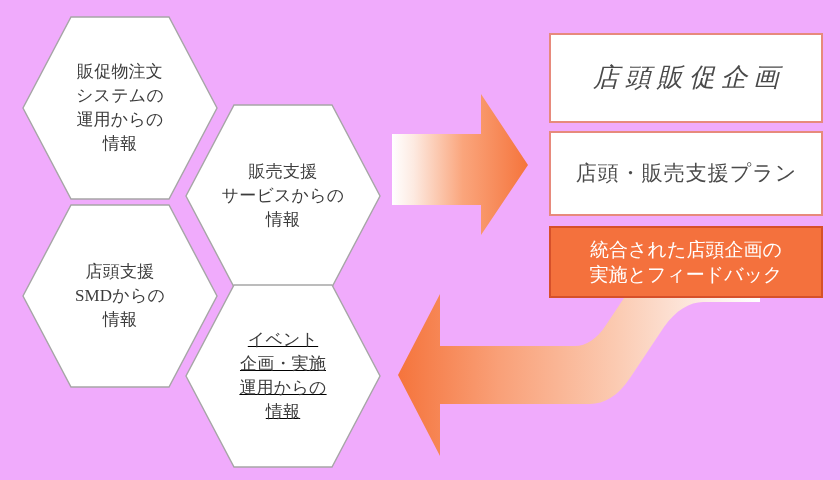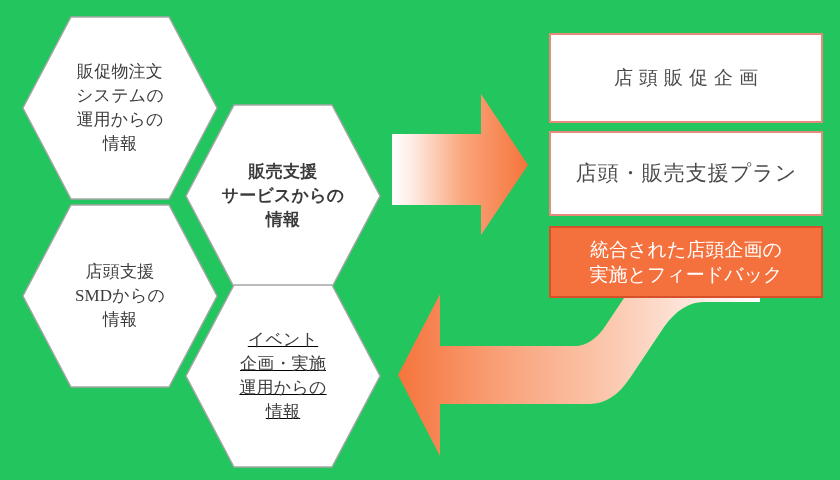--- a/index.html
+++ b/index.html
@@ -4,21 +4,21 @@
 <style>
   html, body {
     margin: 0;
     padding: 0;
     background: #ffffff;
   }
   #stage {
     position: relative;
     width: 840px;
     height: 480px;
-    background: #22c55e;
+    background: #f0abfc;
     overflow: hidden;
     font-family: "Liberation Serif", "DejaVu Serif", serif;
   }
 
   
   .hex {
     position: absolute;
     display: flex;
     align-items: center;
     justify-content: center;
@@ -93,21 +93,21 @@
   <div class="hex" id="hexA" style="left:22px; top:16px; width:196px; height:184px;">
     <svg viewBox="0 0 196 184" preserveAspectRatio="none">
       <polygon points="49,1 147,1 195,92 147,183 49,183 1,92" fill="#ffffff" stroke="#a6a6a6" stroke-width="1.4"></polygon>
     </svg>
     <span class="hex-label">販促物注文
 システムの
 運用からの
 情報</span>
   </div>
 
-  <div class="hex" id="hexB" style="left:185px; top:104px; width:196px; height:184px;font-weight:bold;">
+  <div class="hex" id="hexB" style="left:185px; top:104px; width:196px; height:184px;">
     <svg viewBox="0 0 196 184" preserveAspectRatio="none">
       <polygon points="49,1 147,1 195,92 147,183 49,183 1,92" fill="#ffffff" stroke="#a6a6a6" stroke-width="1.4"></polygon>
     </svg>
     <span class="hex-label">販売支援
 サービスからの
 情報</span>
   </div>
 
   <div class="hex" id="hexC" style="left:22px; top:204px; width:196px; height:184px;">
     <svg viewBox="0 0 196 184" preserveAspectRatio="none">
@@ -162,21 +162,21 @@
                L 575,346
                C 586,346 597,339 606,325
                L 640,274
                C 650,260 662,252 675,252
                L 760,252
                L 760,302 Z" fill="url(#gradLeft)"></path>
     </g>
   </svg>
 
   <div class="rbox outline" style="left:549px; top:33px; width:274px; height:90px;">
-    <span class="rbox-label" style="font-size:19px; letter-spacing:6px; text-indent:6px;">店頭販促企画</span>
+    <span class="rbox-label" style="font-size:26px; letter-spacing:6px; text-indent:6px;font-style:italic;">店頭販促企画</span>
   </div>
 
   <div class="rbox outline" style="left:549px; top:131px; width:274px; height:85px;justify-content:center;">
     <span class="rbox-label" style="font-size:21px; letter-spacing:1px; text-indent:1px;">店頭・販売支援プラン</span>
   </div>
 
   <div class="rbox filled" style="left:549px; top:226px; width:274px; height:72px;">
     <span class="rbox-label" style="font-size:19px; letter-spacing:0px;">統合された店頭企画の
 実施とフィードバック</span>
   </div>

